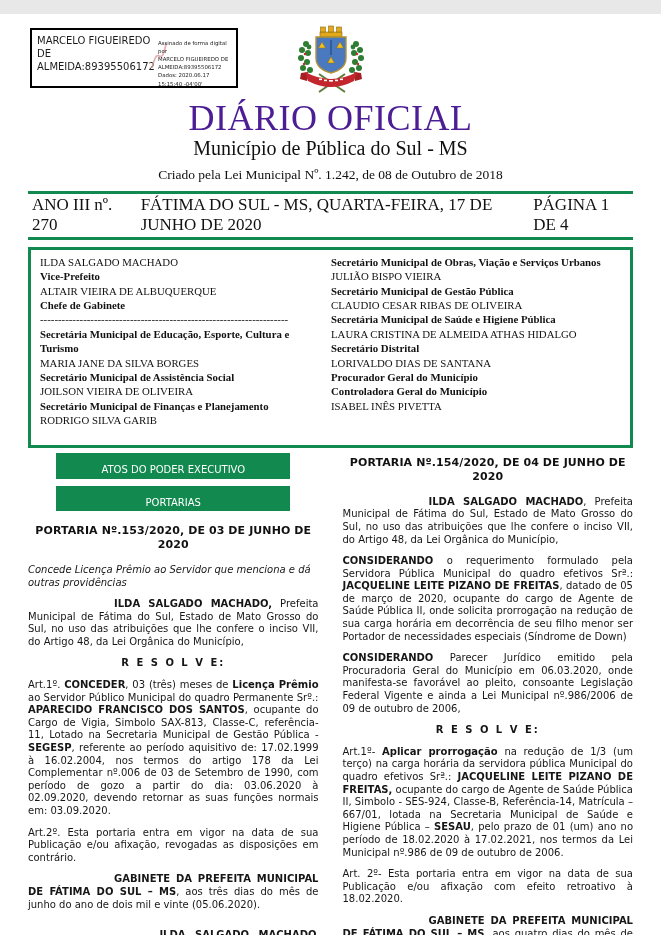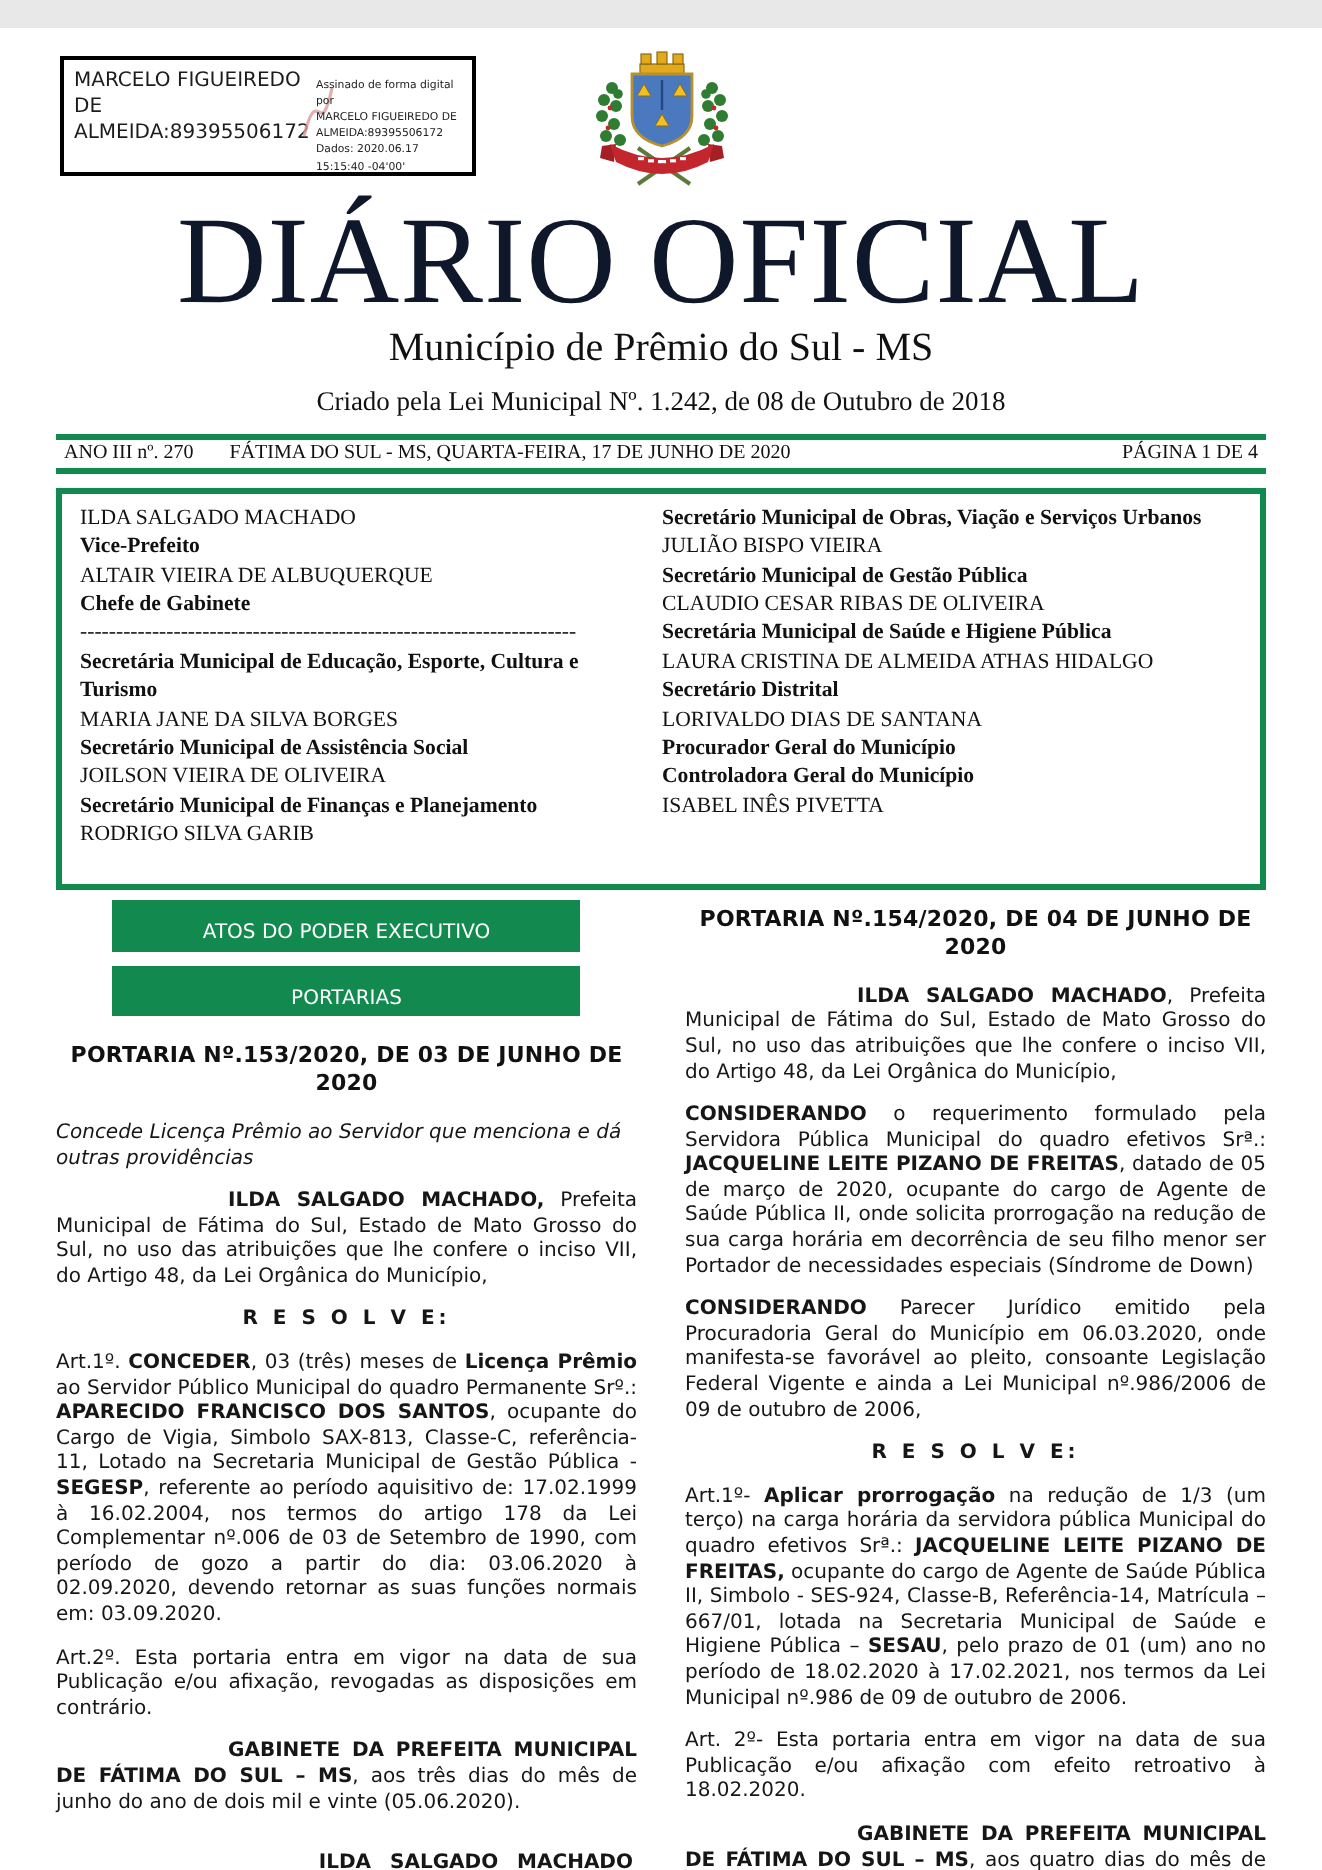--- a/index.html
+++ b/index.html
@@ -14,28 +14,28 @@
     position:absolute;left:2px;top:2px;width:208px;height:60px;
     border:2px solid #000;box-sizing:border-box;background:#fff;
     display:flex;gap:5px;padding:4px 4px 2px 5px;
   }
   .signame{font-family:"DejaVu Sans",sans-serif;font-size:10px;line-height:1.3;width:116px;color:#1c1c1c;}
   .sigmark{position:absolute;left:118px;top:6px;opacity:.8;}
   .sigdetails{font-family:"DejaVu Sans",sans-serif;font-size:5.4px;line-height:1.5;padding-top:5px;color:#222;position:relative;z-index:2;}
   .crest{position:absolute;left:50%;top:-2px;transform:translateX(-50%);}
   
   .masthead{text-align:center;margin-top:2px;}
-  .m-title{font-size:62px;line-height:1.0;letter-spacing:.5px;color:#0f172a;}
+  .m-title{font-size:36px;line-height:1.0;letter-spacing:.5px;color:#4c1d95;}
   .m-sub{font-size:20px;margin-top:1px;}
   .m-created{font-size:13.5px;margin-top:7px;}
   
   .hbar{
     margin-top:8px;border-top:3px solid var(--green);border-bottom:3px solid var(--green);
     display:flex;justify-content:space-between;align-items:center;
-    padding:1px 4px 2px;font-size:10px;
+    padding:1px 4px 2px;font-size:17px;
   }
   .hbar-left{display:flex;gap:18px;}
   
   .offbox{
     border:3px solid var(--green);margin-top:7px;display:flex;
     padding:5px 8px 4px 9px;font-size:10.8px;line-height:1.33;height:186px;overflow:hidden;
   }
   .off-col{flex:1;min-width:0;padding-right:4px;}
   .off-title{font-weight:bold;}
   .dashes{white-space:nowrap;overflow:hidden;}
@@ -138,21 +138,21 @@
           <rect x="33" y="55.6" width="3" height="1.6"></rect>
         <rect x="38" y="56" width="4" height="1.6"></rect>
           <rect x="44" y="55.6" width="3" height="1.6"></rect>
         <rect x="49" y="54.5" width="3" height="1.6"></rect>
       </g>
     </svg>
   </div>
 
   <div class="masthead">
     <div class="m-title">DIÁRIO OFICIAL</div>
-    <div class="m-sub">Município de Prêmio do Sul - MS</div>
+    <div class="m-sub">Município de Pública do Sul - MS</div>
     <div class="m-created">Criado pela Lei Municipal Nº. 1.242, de 08 de Outubro de 2018</div>
   </div>
 
   <div class="hbar">
     <div class="hbar-left">
       <span>ANO III nº. 270</span>
       <span>FÁTIMA DO SUL - MS, QUARTA-FEIRA,  17  DE JUNHO DE 2020</span>
     </div>
     <span>PÁGINA 1 DE 4</span>
   </div>

